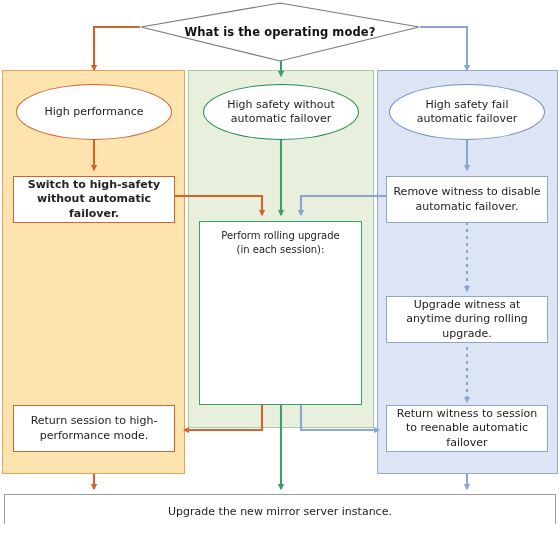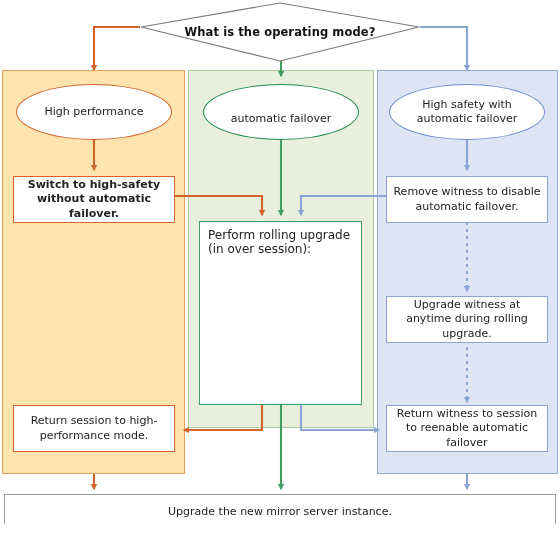--- a/index.html
+++ b/index.html
@@ -116,24 +116,24 @@
   #rolling-upgrade-box {
     position: absolute;
     left: 199px;
     top: 221px;
     width: 163px;
     height: 184px;
     box-sizing: border-box;
     background: #ffffff;
     border: 1.3px solid #3f9e63;
     padding: 7px 8px 4px 8px;
-    font-size: 12px;
+    font-size: 10px;
     line-height: 13.6px;
     color: #222222;
-    text-align: left;
+    text-align: center;
   }
   #rolling-upgrade-box .ru-head {
     margin: 0 0 5px 0;
   }
   #rolling-upgrade-box ol {
     margin: 0;
     padding-left: 22px;
   }
   #rolling-upgrade-box ol li {
     margin-bottom: 5px;
@@ -203,28 +203,28 @@
     </svg>
     <div class="diamond-label">What is the operating mode?</div>
   </div>
 
   <div class="ellipse orange" style="left:16px; top:84px; width:156px; height:56px;">
     <span>High performance</span>
   </div>
 
   <div class="ellipse green" style="left:203px; top:84px; width:156px; height:56px;">
     <span>
-      <br>
+      <span>High safety without</span><br>
       <span>automatic failover</span>
     </span>
   </div>
 
   <div class="ellipse blue" style="left:389px; top:84px; width:156px; height:56px;">
     <span>
-      <span>High safety with</span><br>
+      <span>High safety fail</span><br>
       <span>automatic failover</span>
     </span>
   </div>
 
   <div class="box orange" style="left:13px; top:176px; width:162px; height:47px;font-weight:bold;">
     <span>Switch to high-safety without automatic failover.</span>
   </div>
 
   <div class="box blue" style="left:386px; top:296px; width:162px; height:47px;">
     <span>Upgrade witness at anytime during rolling upgrade.</span>
@@ -242,17 +242,17 @@
     <span>Return session to high-performance mode.</span>
   </div>
 
   <div class="box grey" style="left:4px; top:494px; width:552px; height:36px;">
     <span>Upgrade the new mirror server instance.</span>
   </div>
 
   <div id="rolling-upgrade-box">
     <div class="ru-head">
       <span>Perform rolling upgrade</span><br>
-      <span>(in over session):</span>
+      <span>(in each session):</span>
     </div>
   </div>
 
 </div>
 
 </body></html>

